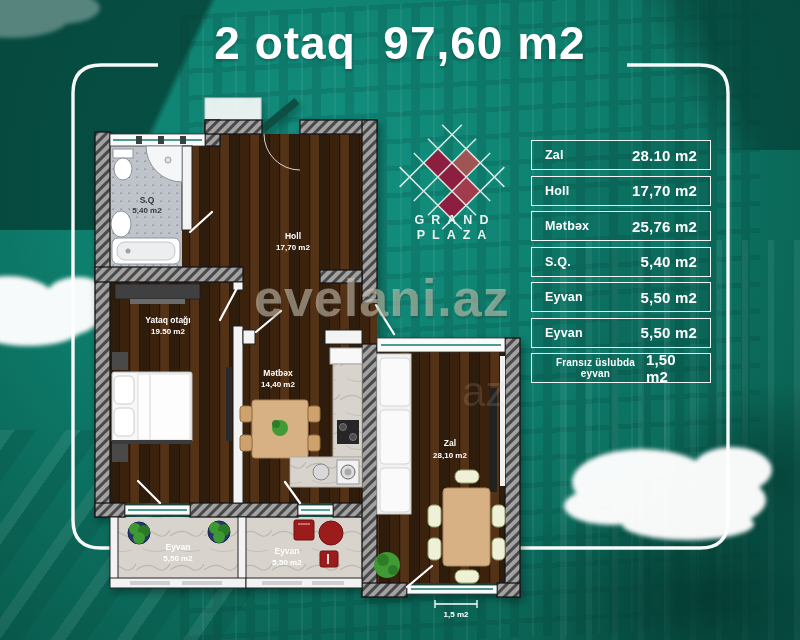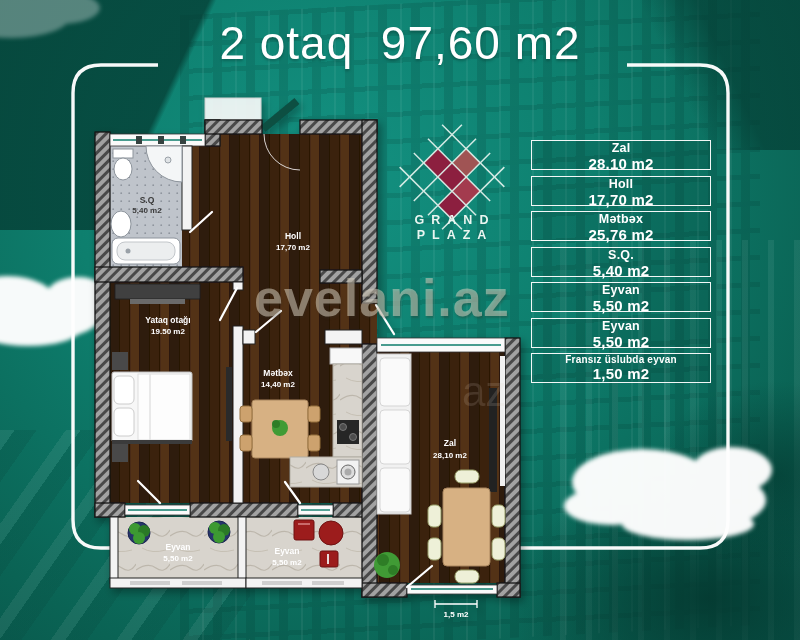--- a/index.html
+++ b/index.html
@@ -38,33 +38,33 @@
   .part{fill:#f3f3f3;stroke:#222;stroke-width:1;}
   .sill{fill:#fafafa;stroke:#333;stroke-width:.8;}
   .doorline{stroke:#fff;stroke-width:2.2;stroke-linecap:round;}
   .arc{stroke:rgba(255,255,255,.8);stroke-width:1;fill:none;}
   .lblA{font:700 8.5px "Liberation Sans",sans-serif;fill:#fff;text-anchor:middle;}
   .lblB{font:700 8px "Liberation Sans",sans-serif;fill:#fff;text-anchor:middle;}
   .lblDark{fill:#3a3a3a;}
 
   .title{
     position:absolute;left:0;top:16px;width:100%;text-align:center;
-    font-size:46px;font-weight:400;color:#fff;letter-spacing:1px;white-space:pre;
+    font-size:46px;font-weight:700;color:#fff;letter-spacing:1px;white-space:pre;
     text-shadow:0 2px 3px rgba(0,0,0,.25);
   }
   .areas{position:absolute;left:531px;top:140px;width:180px;}
   .trow{
     display:flex;justify-content:space-between;align-items:center;
     height:30px;margin-bottom:5.5px;padding:0 13px;
     border:1.5px solid rgba(255,255,255,.95);
     background:rgba(6,48,42,.16);
-    color:#fff;font-size:12.5px;font-weight:700;letter-spacing:.2px;flex-direction:column;
+    color:#fff;font-size:12.5px;font-weight:700;letter-spacing:.2px;
   }
   .trow .tvalue{font-size:15px;}
-  .trow.small .tlabel{font-size:10px;}
+  .trow.small .tlabel{font-size:10px;text-align:center;}
 
   .wm-main{
     position:absolute;left:254px;top:268px;z-index:6;pointer-events:none;
     font-size:52px;font-weight:700;letter-spacing:1px;
     color:rgba(219,210,193,.52);text-shadow:1px 2px 2px rgba(50,42,32,.28);
   }
   .wm-faint{
     position:absolute;left:462px;top:368px;z-index:6;pointer-events:none;
     font-size:42px;font-weight:400;color:rgba(219,210,193,.15);
   }

